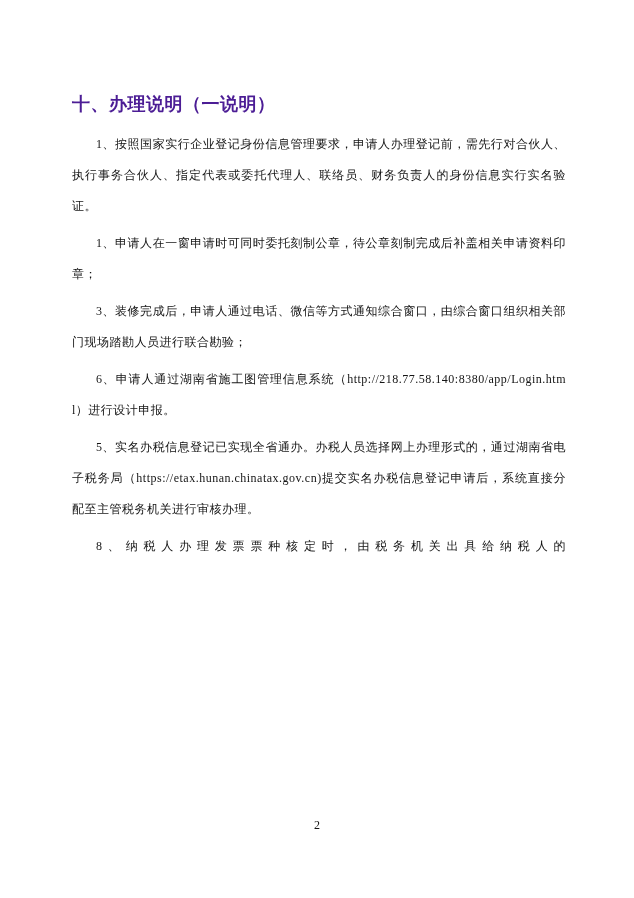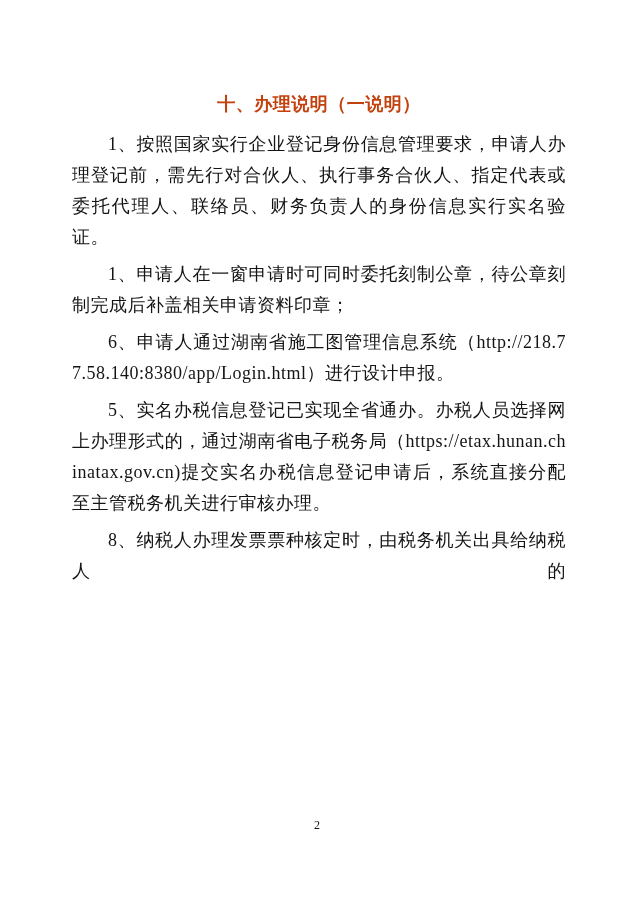--- a/index.html
+++ b/index.html
@@ -22,26 +22,26 @@
     left: 72px;
     width: 494px;
   }
   .doc-heading {
     margin: 0 0 13px 0;
     font-family: "Liberation Sans", "DejaVu Sans", sans-serif;
     font-weight: bold;
     font-size: 18px;
     line-height: 24px;
     letter-spacing: 0.5px;
-    color: #c2410c;
-    text-align: center;
+    color: #4c1d95;
+    text-align: left;
   }
   .body-para {
     margin: 0 0 6px 0;
-    font-size: 18px;
+    font-size: 12px;
     line-height: 31px;
     letter-spacing: 0.5px;
     text-align: justify;
     text-indent: 2em;
     word-break: break-all;
     color: #141414;
   }
   .body-para.continues {
     text-align-last: justify;
     margin-bottom: 18px;
@@ -59,19 +59,20 @@
 </style>
 </head>
 <body>
 
 <div class="page">
   <div class="content">
     <h1 class="doc-heading">十、办理说明（一说明）</h1>
 
     <p class="body-para">1、按照国家实行企业登记身份信息管理要求，申请人办理登记前，需先行对合伙人、执行事务合伙人、指定代表或委托代理人、联络员、财务负责人的身份信息实行实名验证。</p>
     <p class="body-para">1、申请人在一窗申请时可同时委托刻制公章，待公章刻制完成后补盖相关申请资料印章；</p>
+    <p class="body-para">3、装修完成后，申请人通过电话、微信等方式通知综合窗口，由综合窗口组织相关部门现场踏勘人员进行联合勘验；</p>
     <p class="body-para">6、申请人通过湖南省施工图管理信息系统（http://218.77.58.140:8380/app/Login.html）进行设计申报。</p>
     <p class="body-para">5、实名办税信息登记已实现全省通办。办税人员选择网上办理形式的，通过湖南省电子税务局（https://etax.hunan.chinatax.gov.cn)提交实名办税信息登记申请后，系统直接分配至主管税务机关进行审核办理。</p>
     <p class="body-para continues">8、纳税人办理发票票种核定时，由税务机关出具给纳税人的</p>
   </div>
 
   <div class="page-number">2</div>
 </div>
 
 </body></html>

